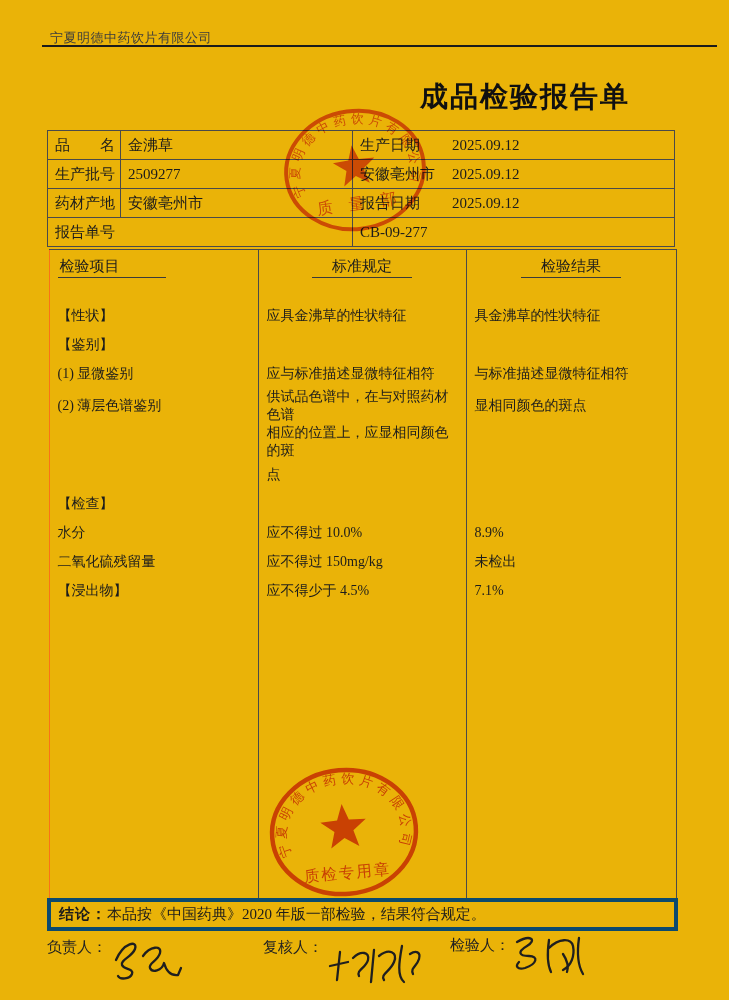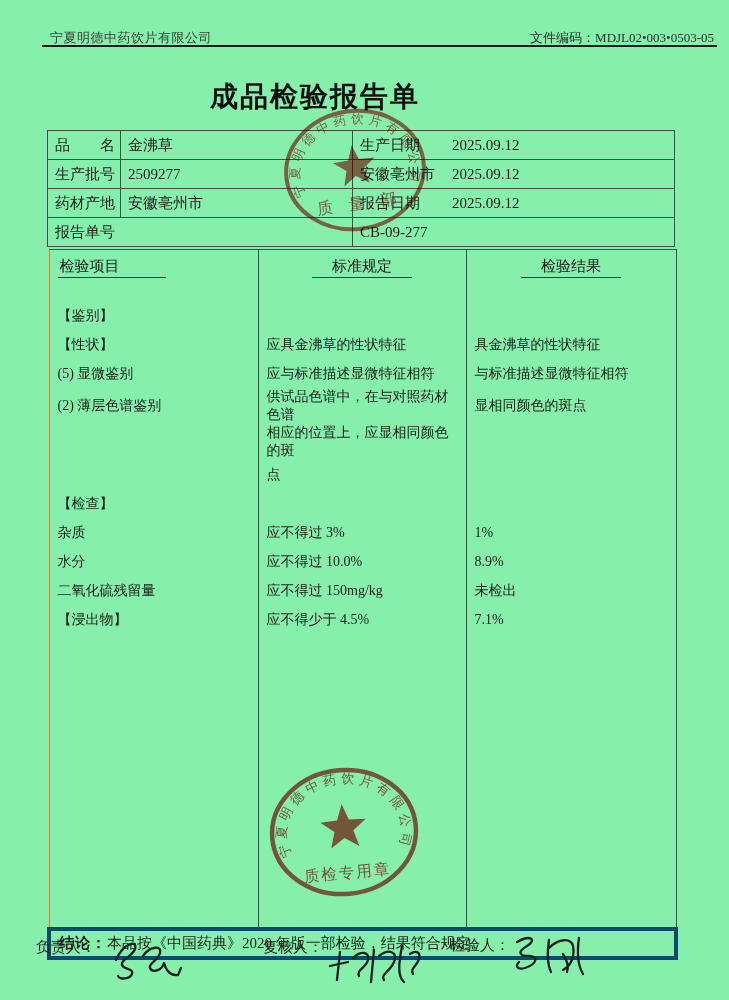--- a/index.html
+++ b/index.html
@@ -1,26 +1,26 @@
 <!DOCTYPE html>
 <html><head>
 <meta charset="utf-8">
 <style>
   html,body{margin:0;padding:0;background:#ffffff;}
   .page{
-    position:relative; width:729px; height:1000px; background:#86efac;
+    position:relative; width:729px; height:1000px; background:#eab308;
     font-family:"Liberation Serif","DejaVu Serif",serif; color:#1c1c1c;
     overflow:hidden;
   }
   
   .co{position:absolute;left:50px;top:29px;font-size:13px;color:#3d3d3d;letter-spacing:.5px;}
   .code{position:absolute;right:15px;top:29px;font-size:13px;color:#2e2e2e;}
   .rule{position:absolute;left:42px;top:45px;width:675px;height:2px;background:#1b1b1b;}
   
-  .title{position:absolute;left:0;top:78px;width:630px;margin:0;text-align:center;
+  .title{position:absolute;left:0;top:78px;width:630px;margin:0;text-align:right;
     font-size:28px;font-weight:bold;letter-spacing:2px;color:#101010;}
   
   table{border-collapse:collapse;table-layout:fixed;}
   .info{position:absolute;left:47px;top:130px;width:627px;font-size:15px;}
   .info td{border:1px solid #4a4a4a;height:28px;padding:0 0 0 7px;vertical-align:middle;}
   .info .ilbl{display:inline-block;width:92px;}
   
   .main{position:absolute;left:47px;top:249px;width:627px;font-size:14px;}
   .main th,.main td{border-left:1px solid #f97316;border-right:1px solid #4a4a4a;
     padding:0 8px;vertical-align:middle;}
@@ -41,21 +41,20 @@
   .stamp{position:absolute;mix-blend-mode:multiply;pointer-events:none;}
   .stamp-top{left:281px;top:107px;width:148px;height:126px;transform:rotate(-8deg);opacity:.8;}
   .stamp-bottom{left:267px;top:766px;width:154px;height:132px;transform:rotate(-5deg);opacity:.88;}
 </style>
 </head>
 <body>
 
 <div class="page">
 
   <div class="co">宁夏明德中药饮片有限公司</div>
-  <div class="code"><span>文件编码：</span><span>MDJL02•003•0503-05</span></div>
   <div class="rule"></div>
 
   <h1 class="title">成品检验报告单</h1>
 
   <table class="info">
     <colgroup>
         <col style="width:73px">
         <col style="width:232px">
         <col style="width:322px">
       </colgroup>
@@ -90,31 +89,31 @@
       </colgroup>
     <thead>
       <tr>
         <th><span class="u left">检验项目</span></th>
         <th><span class="u">标准规定</span></th>
         <th><span class="u">检验结果</span></th>
       </tr>
     </thead>
     <tbody>
       <tr>
+          <td>【性状】</td>
+          <td>应具金沸草的性状特征</td>
+          <td>具金沸草的性状特征</td>
+        </tr>
+      <tr>
           <td>【鉴别】</td>
           <td></td>
           <td></td>
         </tr>
       <tr>
-          <td>【性状】</td>
-          <td>应具金沸草的性状特征</td>
-          <td>具金沸草的性状特征</td>
-        </tr>
-      <tr>
-          <td>(5) 显微鉴别</td>
+          <td>(1) 显微鉴别</td>
           <td>应与标准描述显微特征相符</td>
           <td>与标准描述显微特征相符</td>
         </tr>
       <tr>
           <td>(2) 薄层色谱鉴别</td>
           <td>供试品色谱中，在与对照药材色谱</td>
           <td>显相同颜色的斑点</td>
         </tr>
       <tr>
           <td></td>
@@ -123,25 +122,20 @@
         </tr>
       <tr>
           <td></td>
           <td>点</td>
           <td></td>
         </tr>
       <tr>
           <td>【检查】</td>
           <td></td>
           <td></td>
-        </tr>
-      <tr>
-          <td>杂质</td>
-          <td>应不得过 3%</td>
-          <td>1%</td>
         </tr>
       <tr>
           <td>水分</td>
           <td>应不得过 10.0%</td>
           <td>8.9%</td>
         </tr>
       <tr>
           <td>二氧化硫残留量</td>
           <td>应不得过 150mg/kg</td>
           <td>未检出</td>
@@ -155,21 +149,21 @@
           <td></td>
           <td></td>
           <td></td>
         </tr>
       <tr class="concl">
         <td colspan="3"><b>结论：</b><span>本品按《中国药典》2020 年版一部检验，结果符合规定。</span></td>
       </tr>
     </tbody>
   </table>
 
-  <span class="siglabel" style="left:36px;top:938px;">负责人：</span>
+  <span class="siglabel" style="left:47px;top:938px;">负责人：</span>
   <svg class="sig" style="left:102px;top:934px;" width="95" height="50" viewBox="0 0 95 50">
     <path d="M14,26 C22,8 36,6 33,15 C30,23 18,26 20,31 C22,36 32,34 30,40 C28,45 18,46 16,42 M41,22 C48,12 60,11 58,19 C56,27 46,29 48,34 C50,39 60,37 62,29 C64,36 68,42 76,41 L79,34"></path>
   </svg>
 
   <span class="siglabel" style="left:263px;top:938px;">复核人：</span>
   <svg class="sig" style="left:322px;top:932px;" width="110" height="58" viewBox="0 0 110 58">
     <path d="M8,34 L26,30 M18,20 L15,48 M31,26 C39,18 48,20 46,28 C44,36 34,38 37,44 M52,18 L49,50 M57,24 C67,16 76,20 72,30 C68,40 58,42 62,48 M80,14 C77,30 75,44 82,50 M88,22 C94,18 99,20 97,27 C95,34 88,36 91,42"></path>
   </svg>
 
   <span class="siglabel" style="left:450px;top:936px;">检验人：</span>

